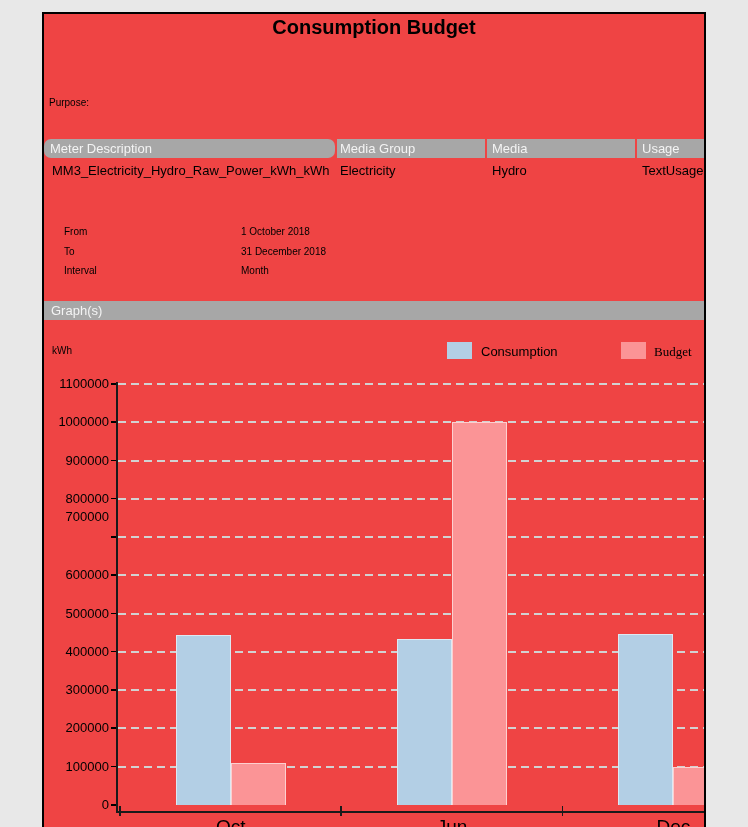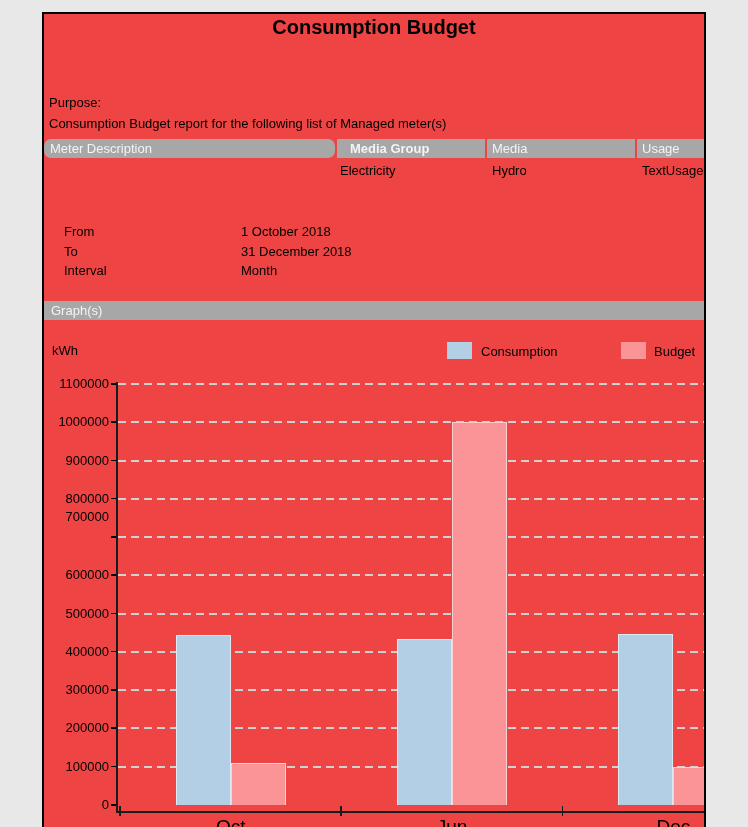--- a/index.html
+++ b/index.html
@@ -12,21 +12,21 @@
     border:2px solid #000000;
     font-family:"Liberation Sans", sans-serif;
     color:#000000;
     overflow:hidden;
   }
   .abs{position:absolute;}
   .title-line{
     left:0;right:0;text-align:center;
     font-size:20px;font-weight:bold;line-height:21px;
   }
-  .body-text{font-size:13px;line-height:16px;text-align:right;}
+  .body-text{font-size:10px;line-height:16px;text-align:right;}
   .section-bar{
     left:0;width:744px;height:19px;
     background:#a7a7a7;color:#f4f4f4;
     font-size:13px;line-height:19px;
   }
   .section-bar .bar-label{padding-left:7px;}
   .th-cell{
     height:19px;background:#a7a7a7;color:#f4f4f4;
     font-size:13px;line-height:19px;padding-left:5px;
     white-space:nowrap;overflow:hidden;
@@ -43,47 +43,47 @@
   .x-cat-label{font-size:19px;line-height:16px;text-align:center;transform:translateX(-50%);}
 </style>
 </head>
 <body>
 
 <div id="page">
 
   <div class="abs title-line" style="top:3px;">Consumption Budget</div>
 
   <div class="abs body-text" style="left:5px;top:81px;">Purpose:</div>
-  <div class="abs body-text" style="left:5px;top:102px;">Consumption Budget report for the following list of Managed meter(s)</div>
 
   <div class="abs th-cell" style="left:0;top:125px;width:291px;padding-left:6px;border-radius:7px;">Meter Description</div>
-  <div class="abs th-cell" style="left:293px;top:125px;width:148px;padding-left:13px;font-weight:bold;">Media Group</div>
+  <div class="abs th-cell" style="left:293px;top:125px;width:148px;padding-left:3px;">Media Group</div>
   <div class="abs th-cell" style="left:443px;top:125px;width:148px;">Media</div>
   <div class="abs th-cell" style="left:593px;top:125px;width:151px;padding-left:5px;">Usage</div>
 
+  <div class="abs td-text" style="left:8px;top:149px;">MM3_Electricity_Hydro_Raw_Power_kWh_kWh</div>
   <div class="abs td-text" style="left:296px;top:149px;">Electricity</div>
   <div class="abs td-text" style="left:448px;top:149px;">Hydro</div>
   <div class="abs td-text" style="left:598px;top:149px;">TextUsage</div>
 
   <div class="abs body-text" style="left:20px;top:210px;">From</div>
   <div class="abs body-text" style="left:197px;top:210px;">1 October 2018</div>
   <div class="abs body-text" style="left:20px;top:230px;">To</div>
   <div class="abs body-text" style="left:197px;top:230px;">31 December 2018</div>
   <div class="abs body-text" style="left:20px;top:249px;">Interval</div>
   <div class="abs body-text" style="left:197px;top:249px;">Month</div>
 
   <div class="abs section-bar" style="top:287px;">
     <div class="bar-label">Graph(s)</div>
   </div>
 
   <div class="abs body-text" style="left:8px;top:329px;">kWh</div>
   <div id="legend-swatch-consumption" class="abs legend-swatch" style="left: 403px; top: 328px; background: rgb(179, 207, 229);"></div>
   <div class="abs legend-label" style="left:437px;top:330px;">Consumption</div>
   <div id="legend-swatch-budget" class="abs legend-swatch" style="left: 577px; top: 328px; background: rgb(251, 148, 150);"></div>
-  <div class="abs legend-label" style="left:610px;top:330px;">Budget</div>
+  <div class="abs legend-label" style="left:610px;top:330px;font-family:Liberation Serif, serif;">Budget</div>
 
   <div id="plot" class="abs" style="left:0;top:0;width:744px;height:823px;">
       <div class="abs y-tick" style="left: 67px; top: 790px;"></div>
       <div class="abs y-label" style="left: 0px; top: 783px;">0</div>
       <div class="abs grid-line" style="left: 74px; top: 751.727px; width: 666px;"></div>
       <div class="abs y-tick" style="left: 67px; top: 751.727px;"></div>
       <div class="abs y-label" style="left: 0px; top: 744.727px;">100000</div>
       <div class="abs grid-line" style="left: 74px; top: 713.455px; width: 666px;"></div>
       <div class="abs y-tick" style="left: 67px; top: 713.455px;"></div>
       <div class="abs y-label" style="left: 0px; top: 706.455px;">200000</div>

